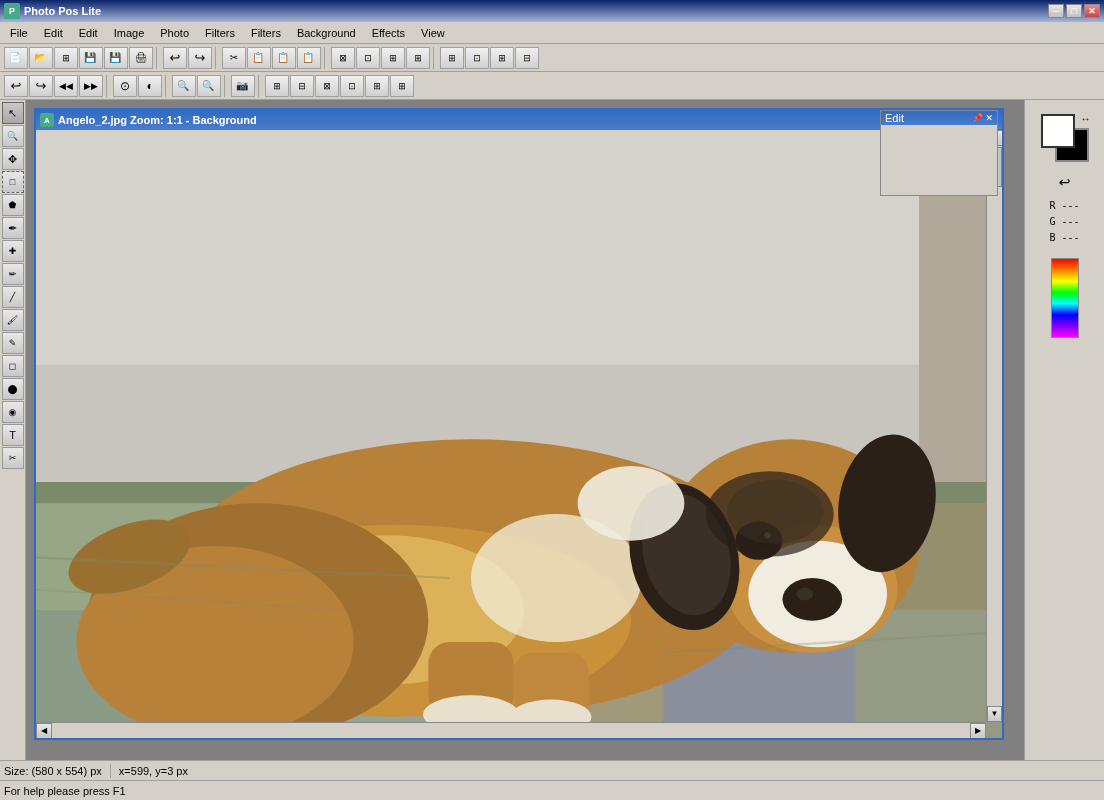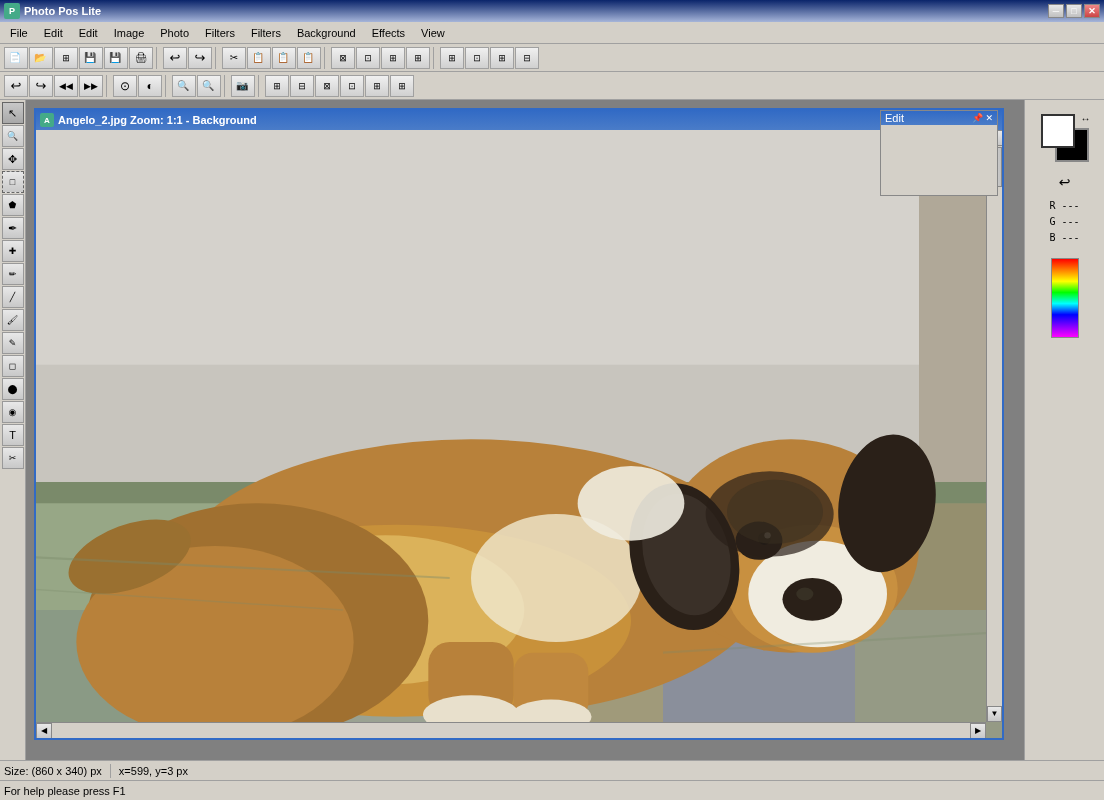--- a/index.html
+++ b/index.html
@@ -518,20 +518,20 @@
       <div>G ---</div>
       <div>B ---</div>
     </div>
 
     <div class="color-spectrum" style="width:28px;height:80px;background:linear-gradient(to bottom,#ff0000,#ff8000,#ffff00,#00ff00,#00ffff,#0000ff,#8000ff,#ff00ff);border:1px solid #888;cursor:crosshair;margin-top:4px;"></div>
 
   </div>
 </div>
 
 <div id="status-bar">
-  <span>Size: (860 x 340) px</span>
+  <span>Size: (580 x 554) px</span>
   <div class="status-divider"></div>
   <span>x=599, y=3 px</span>
 </div>
 
 <div id="status-bar-bottom">
   <span>For help please press F1</span>
 </div>
 
 </body></html>

